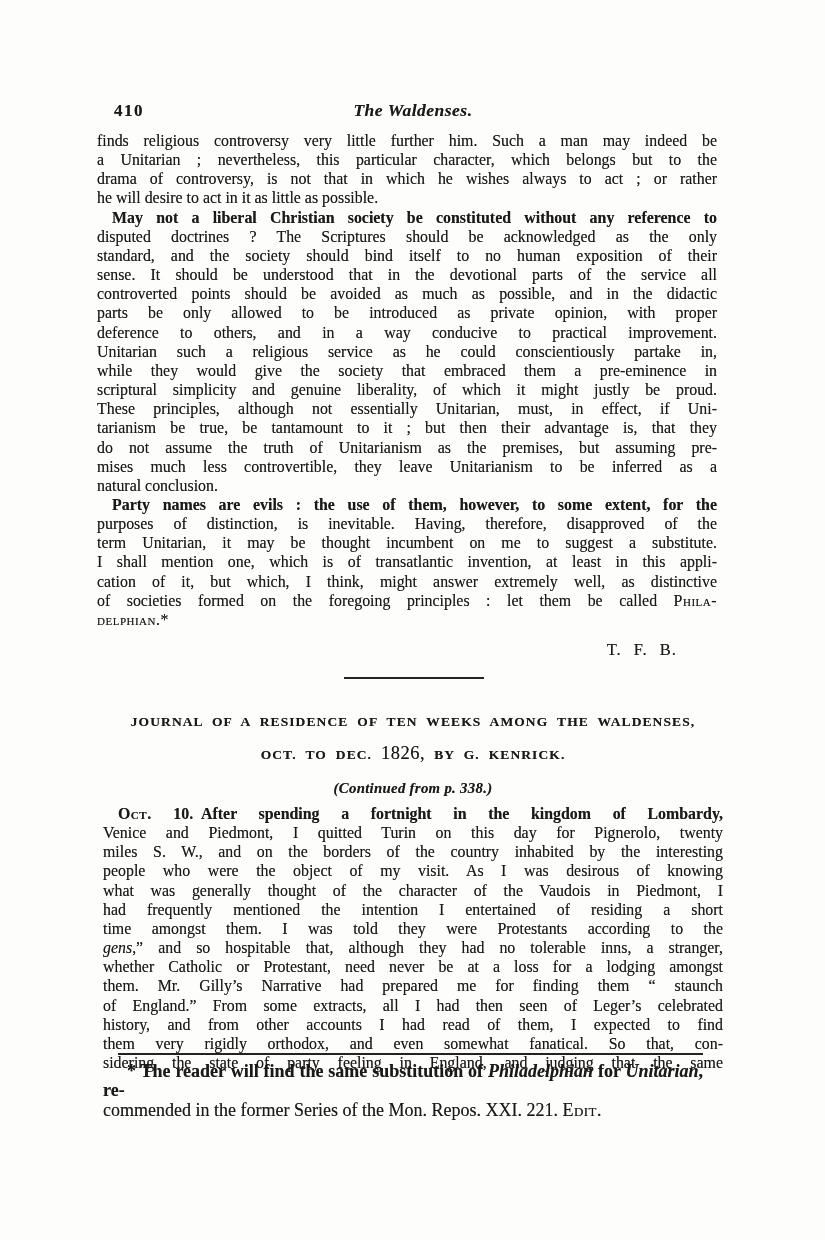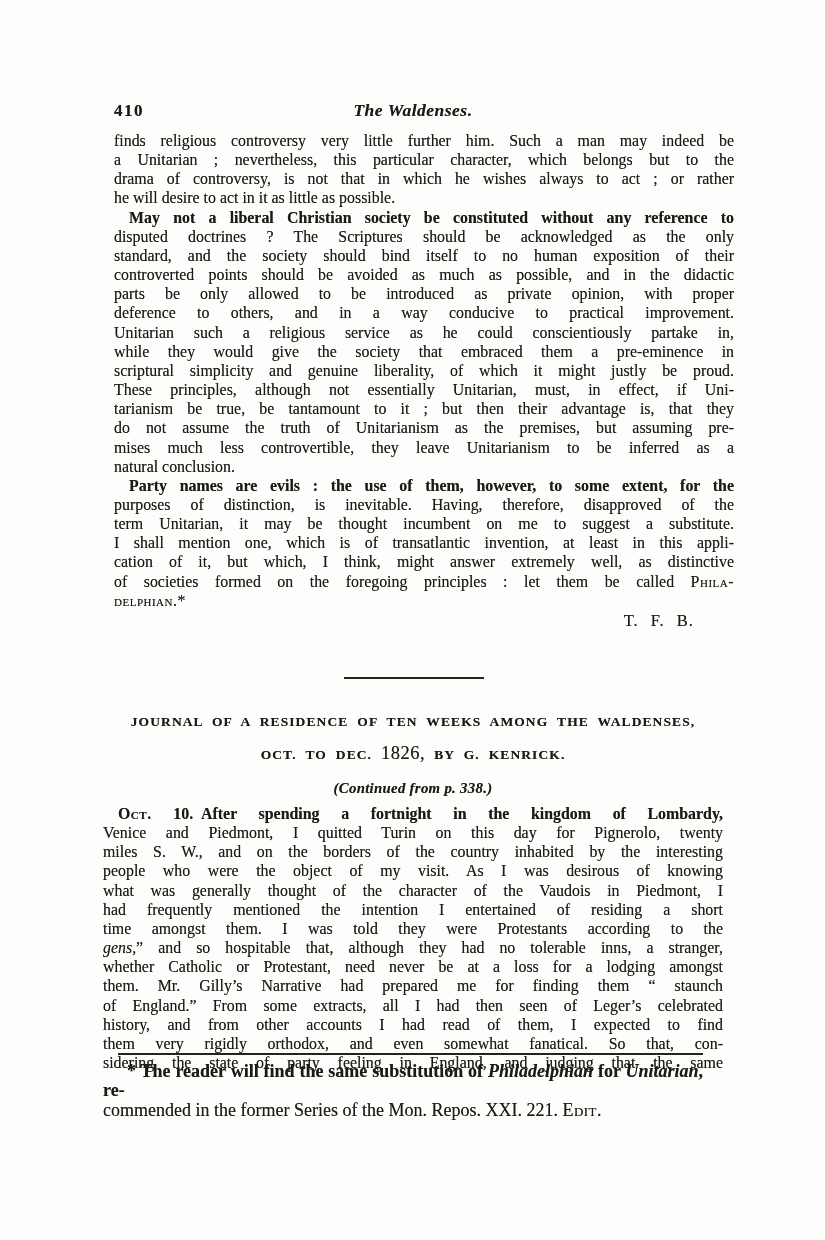--- a/index.html
+++ b/index.html
@@ -14,28 +14,28 @@
   }
 
   
   .running-head { position:absolute; top:100px; left:103px; width:620px; height:22px; }
   .page-num { position:absolute; left:11px; top:1px; font-size:17px; letter-spacing:1.5px; font-weight:bold; }
   .head-title { position:absolute; left:0; right:0; top:0; text-align:center;
                 font-style:italic; font-weight:bold; font-size:17.5px; letter-spacing:0.5px; }
 
   
   .bodyblock { font-size:15.9px; line-height:19.15px; }
-  .article1 { position:absolute; top:131px; left:114px; width:620px; }
+  .article1 { position:absolute; top:131px; left:97px; width:620px; }
   .tline { text-align:justify; text-align-last:justify; text-justify:inter-word; }
   .tline.lastline { text-align-last:left; }
   .para.indent .tline:first-child { text-indent:15px;font-weight:bold; }
   sc { font-variant:small-caps; letter-spacing:0.5px; }
 
   .signature { text-align:right; padding-right:40px; font-size:16.5px;
-               letter-spacing:1px; word-spacing:7px; line-height:20px; margin-top:1px; }
+               letter-spacing:1px; word-spacing:7px; line-height:20px; margin-top:11px; }
 
   .divider { position:absolute; top:677px; left:344px; width:140px; height:0;
              border-top:2.5px solid #26221d; }
 
   
   .journal { position:absolute; top:712px; left:103px; width:620px; }
   .jt1 { text-align:center; font-weight:bold; font-size:13.5px; letter-spacing:1.1px;
          word-spacing:4.5px; line-height:20px; }
   .jt2 { text-align:center; font-weight:bold; font-size:13.5px; letter-spacing:1.1px;
          word-spacing:4.5px; line-height:22px; margin-top:10px; }
@@ -65,20 +65,21 @@
         <div class="para">
           <div class="tline">finds religious controversy very little further him.  Such a man may indeed be</div>
           <div class="tline">a Unitarian ; nevertheless, this particular character, which belongs but to the</div>
           <div class="tline">drama of controversy, is not that in which he wishes always to act ;  or rather</div>
           <div class="tline lastline">he will desire to act in it as little as possible.</div>
         </div>
         <div class="para indent">
           <div class="tline">May not a liberal Christian society be constituted without any reference to</div>
           <div class="tline">disputed doctrines ?  The Scriptures should be acknowledged as the only</div>
           <div class="tline">standard, and the society should bind itself to no human exposition of their</div>
+          <div class="tline">sense.  It should be understood that in the devotional parts of the service all</div>
           <div class="tline">controverted points should be avoided as much as possible, and in the didactic</div>
           <div class="tline">parts be only allowed to be introduced as private opinion, with proper</div>
           <div class="tline">deference to others, and in a way conducive to practical improvement.</div>
           <div class="tline">Unitarian such a religious service as he could conscientiously partake in,</div>
           <div class="tline">while they would give the society that embraced them a pre-eminence in</div>
           <div class="tline">scriptural simplicity and genuine liberality, of which it might justly be proud.</div>
           <div class="tline">These principles, although not essentially Unitarian, must, in effect, if Uni-</div>
           <div class="tline">tarianism be true, be tantamount to it ; but then their advantage is, that they</div>
           <div class="tline">do not assume the truth of Unitarianism as the premises, but assuming pre-</div>
           <div class="tline">mises much less controvertible, they leave Unitarianism to be inferred as a</div>

